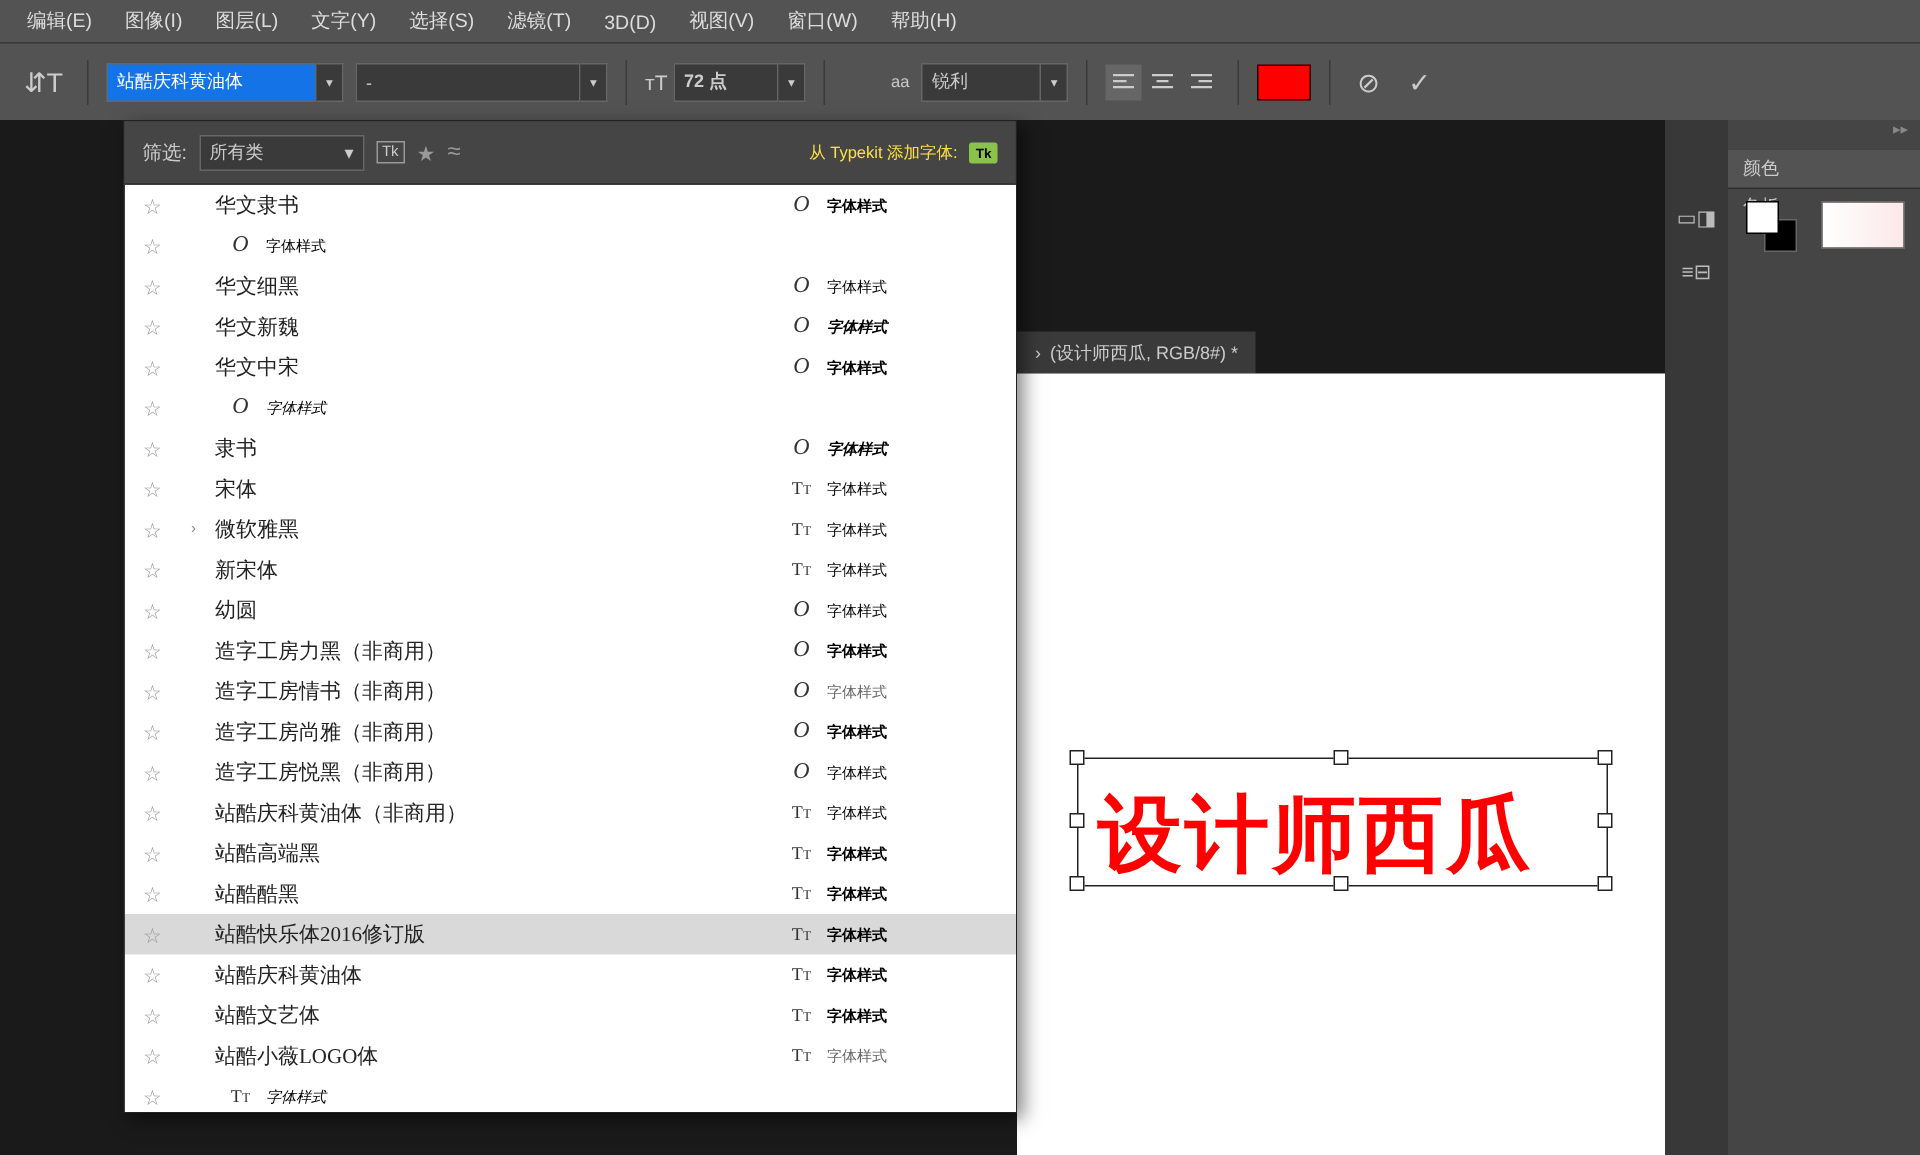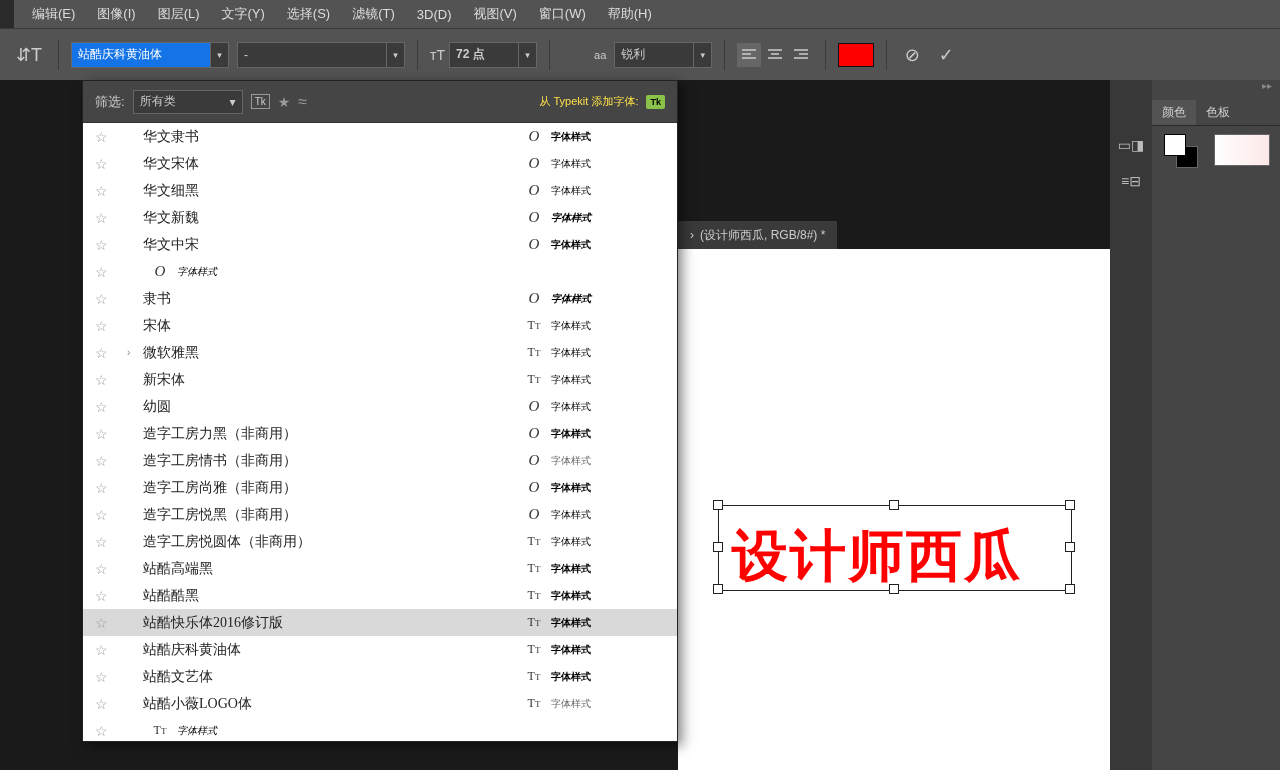--- a/index.html
+++ b/index.html
@@ -1,18 +1,18 @@
 <!DOCTYPE html>
 <html><head>
 <meta charset="utf-8">
 <style>
   * { margin: 0; padding: 0; box-sizing: border-box; }
   body { font-family: "Microsoft YaHei", "SimSun", sans-serif; background: #2a2a2a; width: 1280px; height: 770px; overflow: hidden; position: relative; }
   
-  .menubar { background: #535353; height: 28px; display: flex; align-items: center; padding: 0 8px; gap: 2px; margin-left: 14px; }
+  .menubar { background: #535353; height: 28px; display: flex; align-items: center; padding: 0 8px; gap: 2px; }
   .menu-item { color: #ddd; font-size: 13px; padding: 4px 10px; cursor: pointer; }
   
   .options-bar { background: #535353; height: 52px; display: flex; align-items: center; padding: 0 12px; gap: 8px; border-top: 1px solid #383838; }
   .tool-icon { color: #ccc; font-size: 18px; padding: 4px; }
   .font-input { background: #3a3a3a; border: 1px solid #666; color: #ccc; width: 140px; height: 26px; padding: 0 6px; font-size: 12px; }
   .font-input.selected { background: #1473e6; color: #fff; }
   .combo { display: flex; align-items: center; }
   .combo-arrow { background: #3a3a3a; border: 1px solid #666; border-left: none; width: 18px; height: 26px; color: #ccc; display: flex; align-items: center; justify-content: center; font-size: 9px; cursor: pointer; }
   .size-group { display: flex; align-items: center; gap: 4px; }
   .size-icon { color: #ccc; font-size: 14px; }
@@ -54,21 +54,21 @@
   .canvas-area { position: absolute; left: 678px; top: 169px; right: 170px; bottom: 0; background: #fff; }
   .canvas-text { position: absolute; left: 54px; top: 270px; font-size: 56px; font-weight: bold; color: #ff0000; font-family: "SimHei", sans-serif; letter-spacing: 2px; }
   .selbox { position: absolute; border: 1px solid #222; pointer-events: none; }
   .handle { position: absolute; width: 10px; height: 10px; border: 1px solid #222; background: #fff; margin: -6px; }
   
   .right-panels { position: absolute; right: 0; top: 80px; width: 170px; bottom: 0; background: #454545; }
   .panel-dock { width: 42px; background: #383838; float: left; height: 100%; padding-top: 44px; }
   .dock-icon { width: 30px; height: 30px; margin: 6px auto; display: flex; align-items: center; justify-content: center; color: #bbb; font-size: 14px; cursor: pointer; }
   .panel-body { margin-left: 42px; height: 100%; background: #454545; }
   .panel-collapse { height: 20px; text-align: right; padding-right: 8px; color: #888; font-size: 10px; }
-  .panel-tabs { display: flex; height: 26px; border-bottom: 1px solid #2a2a2a; }
+  .panel-tabs { display: flex; height: 26px; border-bottom: 1px solid #2a2a2a; flex-direction: column; }
   .panel-tab { padding: 4px 10px; color: #ccc; font-size: 12px; cursor: pointer; }
   .panel-tab.active { background: #535353; }
   .swatch-area { padding: 12px; display: flex; gap: 0; position: relative; height: 50px; }
   .fg-swatch { width: 22px; height: 22px; background: #fff; border: 1px solid #000; position: absolute; left: 12px; top: 8px; z-index: 2; }
   .bg-swatch { width: 22px; height: 22px; background: #000; border: 1px solid #666; position: absolute; left: 24px; top: 20px; }
   .gradient-preview { position: absolute; left: 62px; top: 8px; right: 10px; height: 32px; background: linear-gradient(90deg, #fff, #fce8e8); border: 1px solid #666; }
   .doc-controls { position: absolute; right: 10px; top: 141px; display: flex; gap: 18px; color: #bbb; font-size: 13px; }
   .doc-ctrl { cursor: pointer; }
   
   svg.align-icon { width: 14px; height: 12px; }
@@ -207,21 +207,20 @@
       <div class="font-row">
         <span class="star-cell">☆</span>
         <span class="expand-cell"></span>
         <span class="name-cell">华文隶书</span>
         <span class="type-cell">O</span>
         <span class="sample-cell" style="font-weight: bold;">字体样式</span>
       </div>
       <div class="font-row">
         <span class="star-cell">☆</span>
         <span class="expand-cell"></span>
-        <span class="name-cell">华文宋体</span>
         <span class="type-cell">O</span>
         <span class="sample-cell">字体样式</span>
       </div>
       <div class="font-row">
         <span class="star-cell">☆</span>
         <span class="expand-cell"></span>
         <span class="name-cell">华文细黑</span>
         <span class="type-cell">O</span>
         <span class="sample-cell">字体样式</span>
       </div>
@@ -304,21 +303,21 @@
       <div class="font-row">
         <span class="star-cell">☆</span>
         <span class="expand-cell"></span>
         <span class="name-cell">造字工房悦黑（非商用）</span>
         <span class="type-cell">O</span>
         <span class="sample-cell">字体样式</span>
       </div>
       <div class="font-row">
         <span class="star-cell">☆</span>
         <span class="expand-cell"></span>
-        <span class="name-cell">造字工房悦圆体（非商用）</span>
+        <span class="name-cell">站酷庆科黄油体（非商用）</span>
         <span class="type-cell tt" style="font-family: Georgia, serif;">T<span style="font-size:9px">T</span></span>
         <span class="sample-cell">字体样式</span>
       </div>
       <div class="font-row">
         <span class="star-cell">☆</span>
         <span class="expand-cell"></span>
         <span class="name-cell">站酷高端黑</span>
         <span class="type-cell tt" style="font-family: Georgia, serif;">T<span style="font-size:9px">T</span></span>
         <span class="sample-cell" style="font-weight: bold;">字体样式</span>
       </div>

